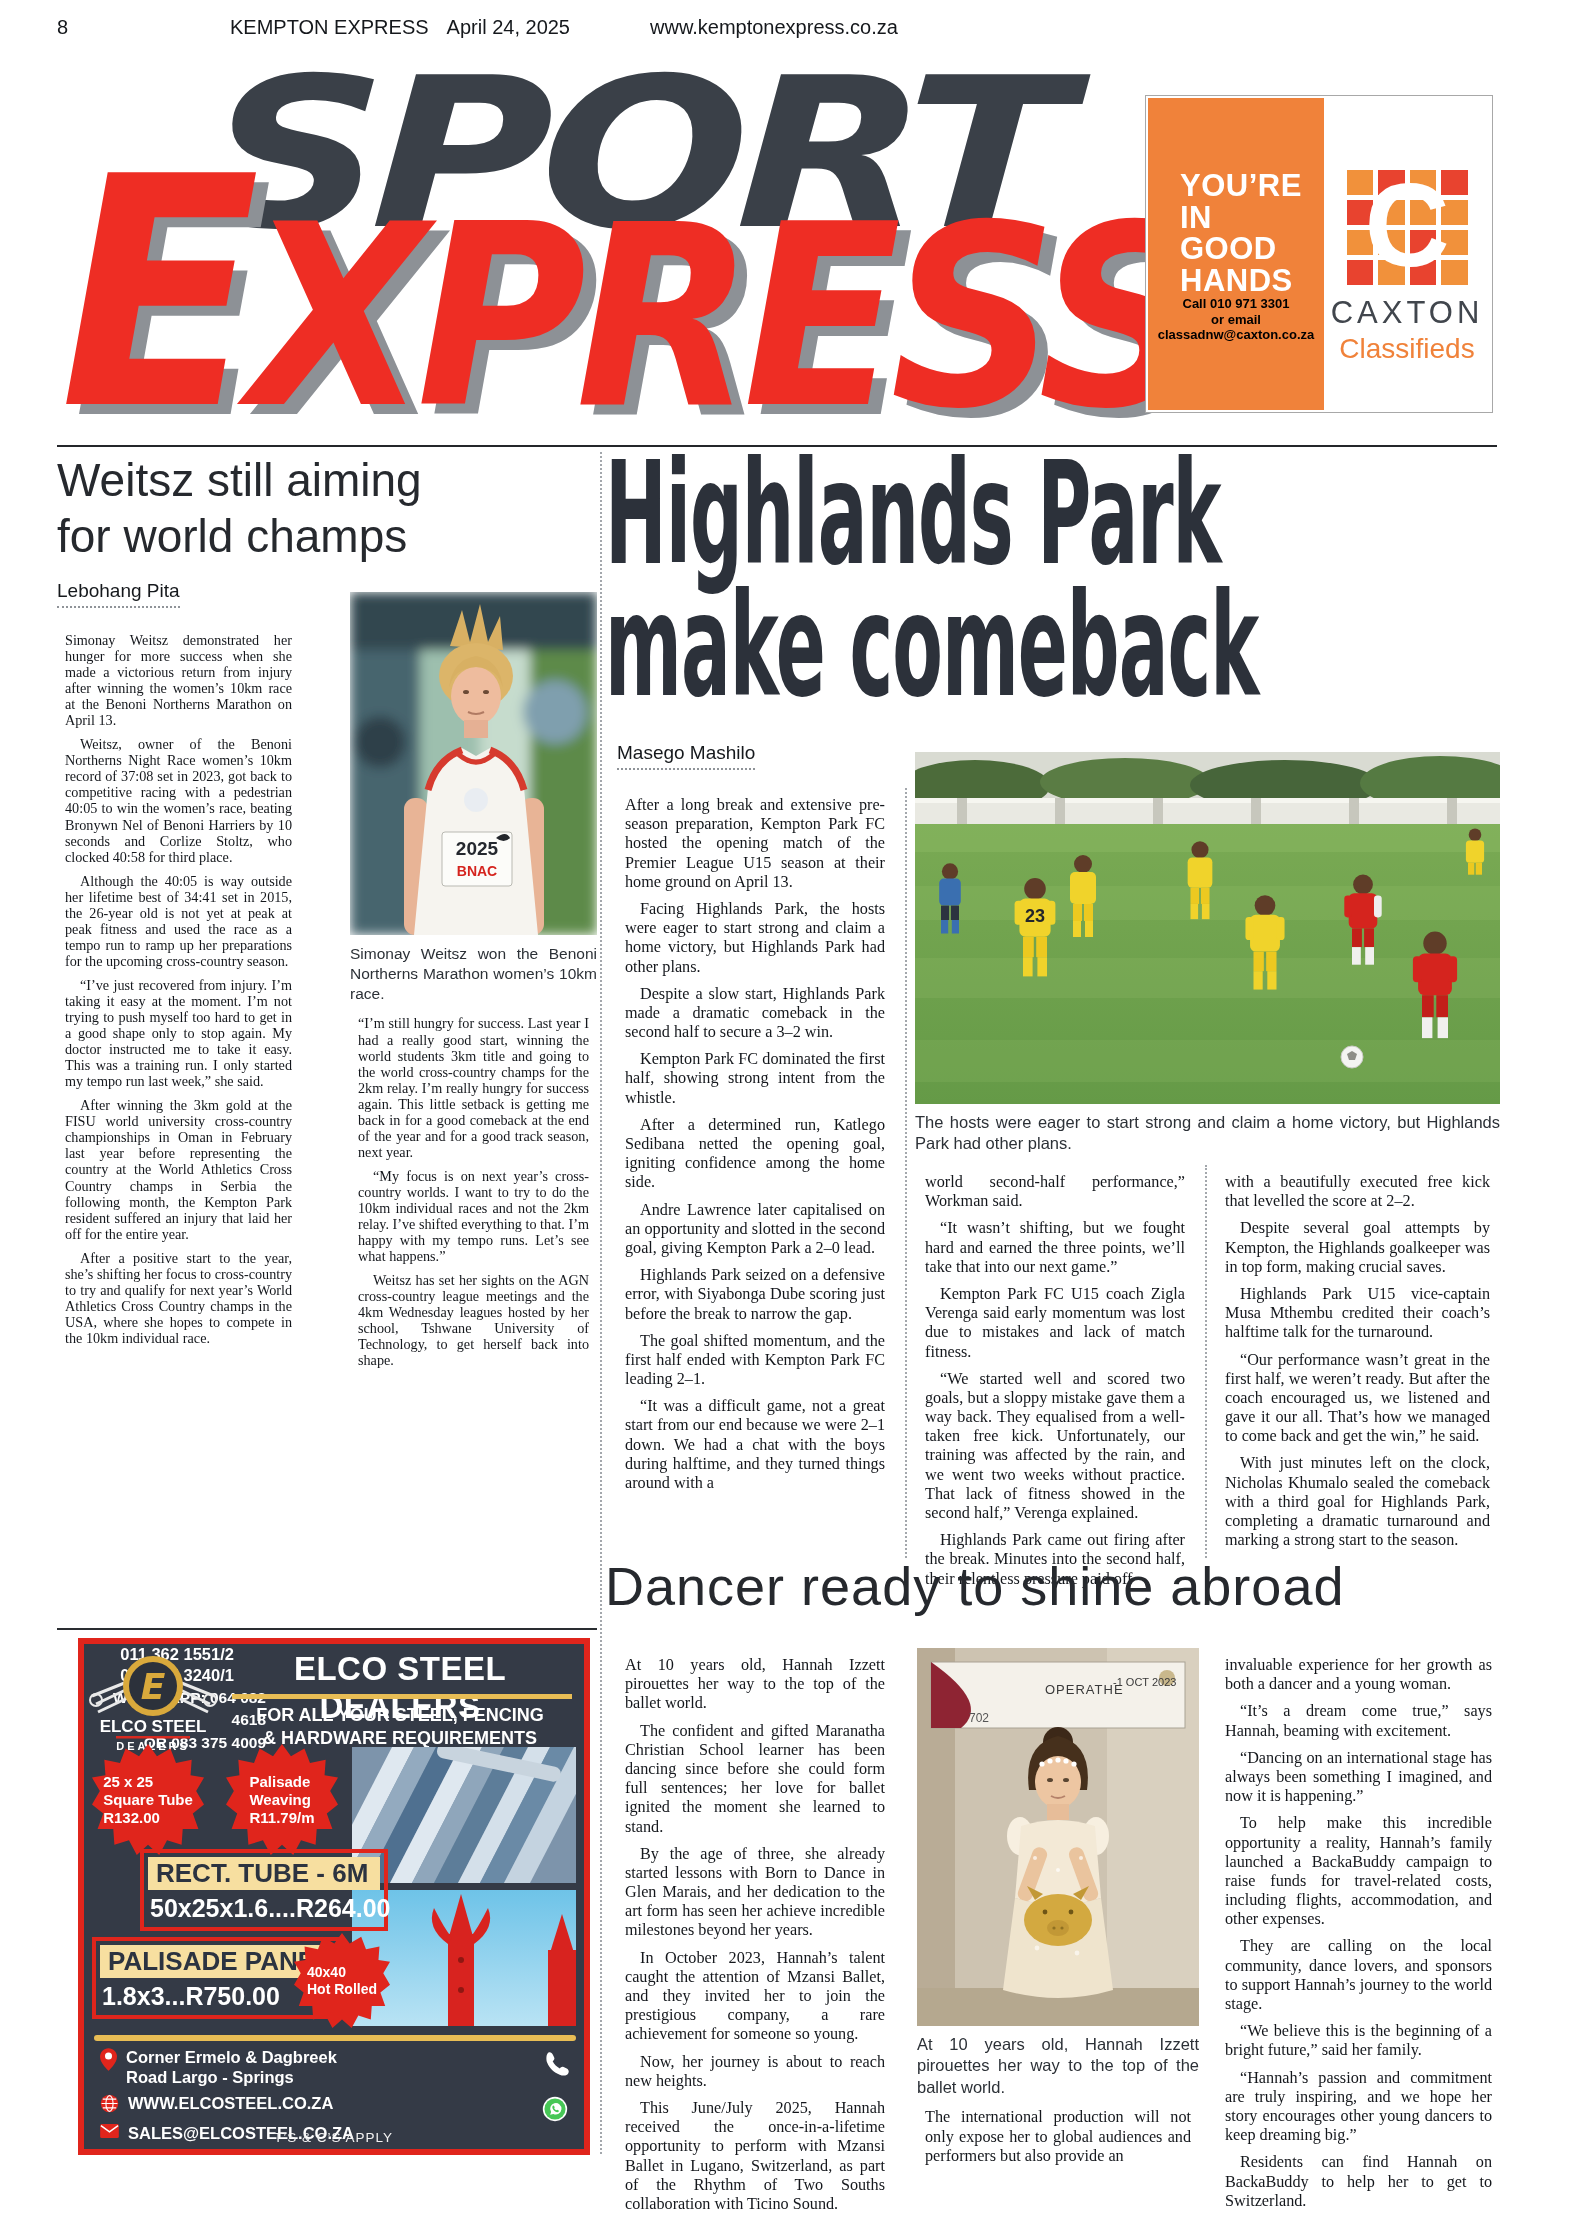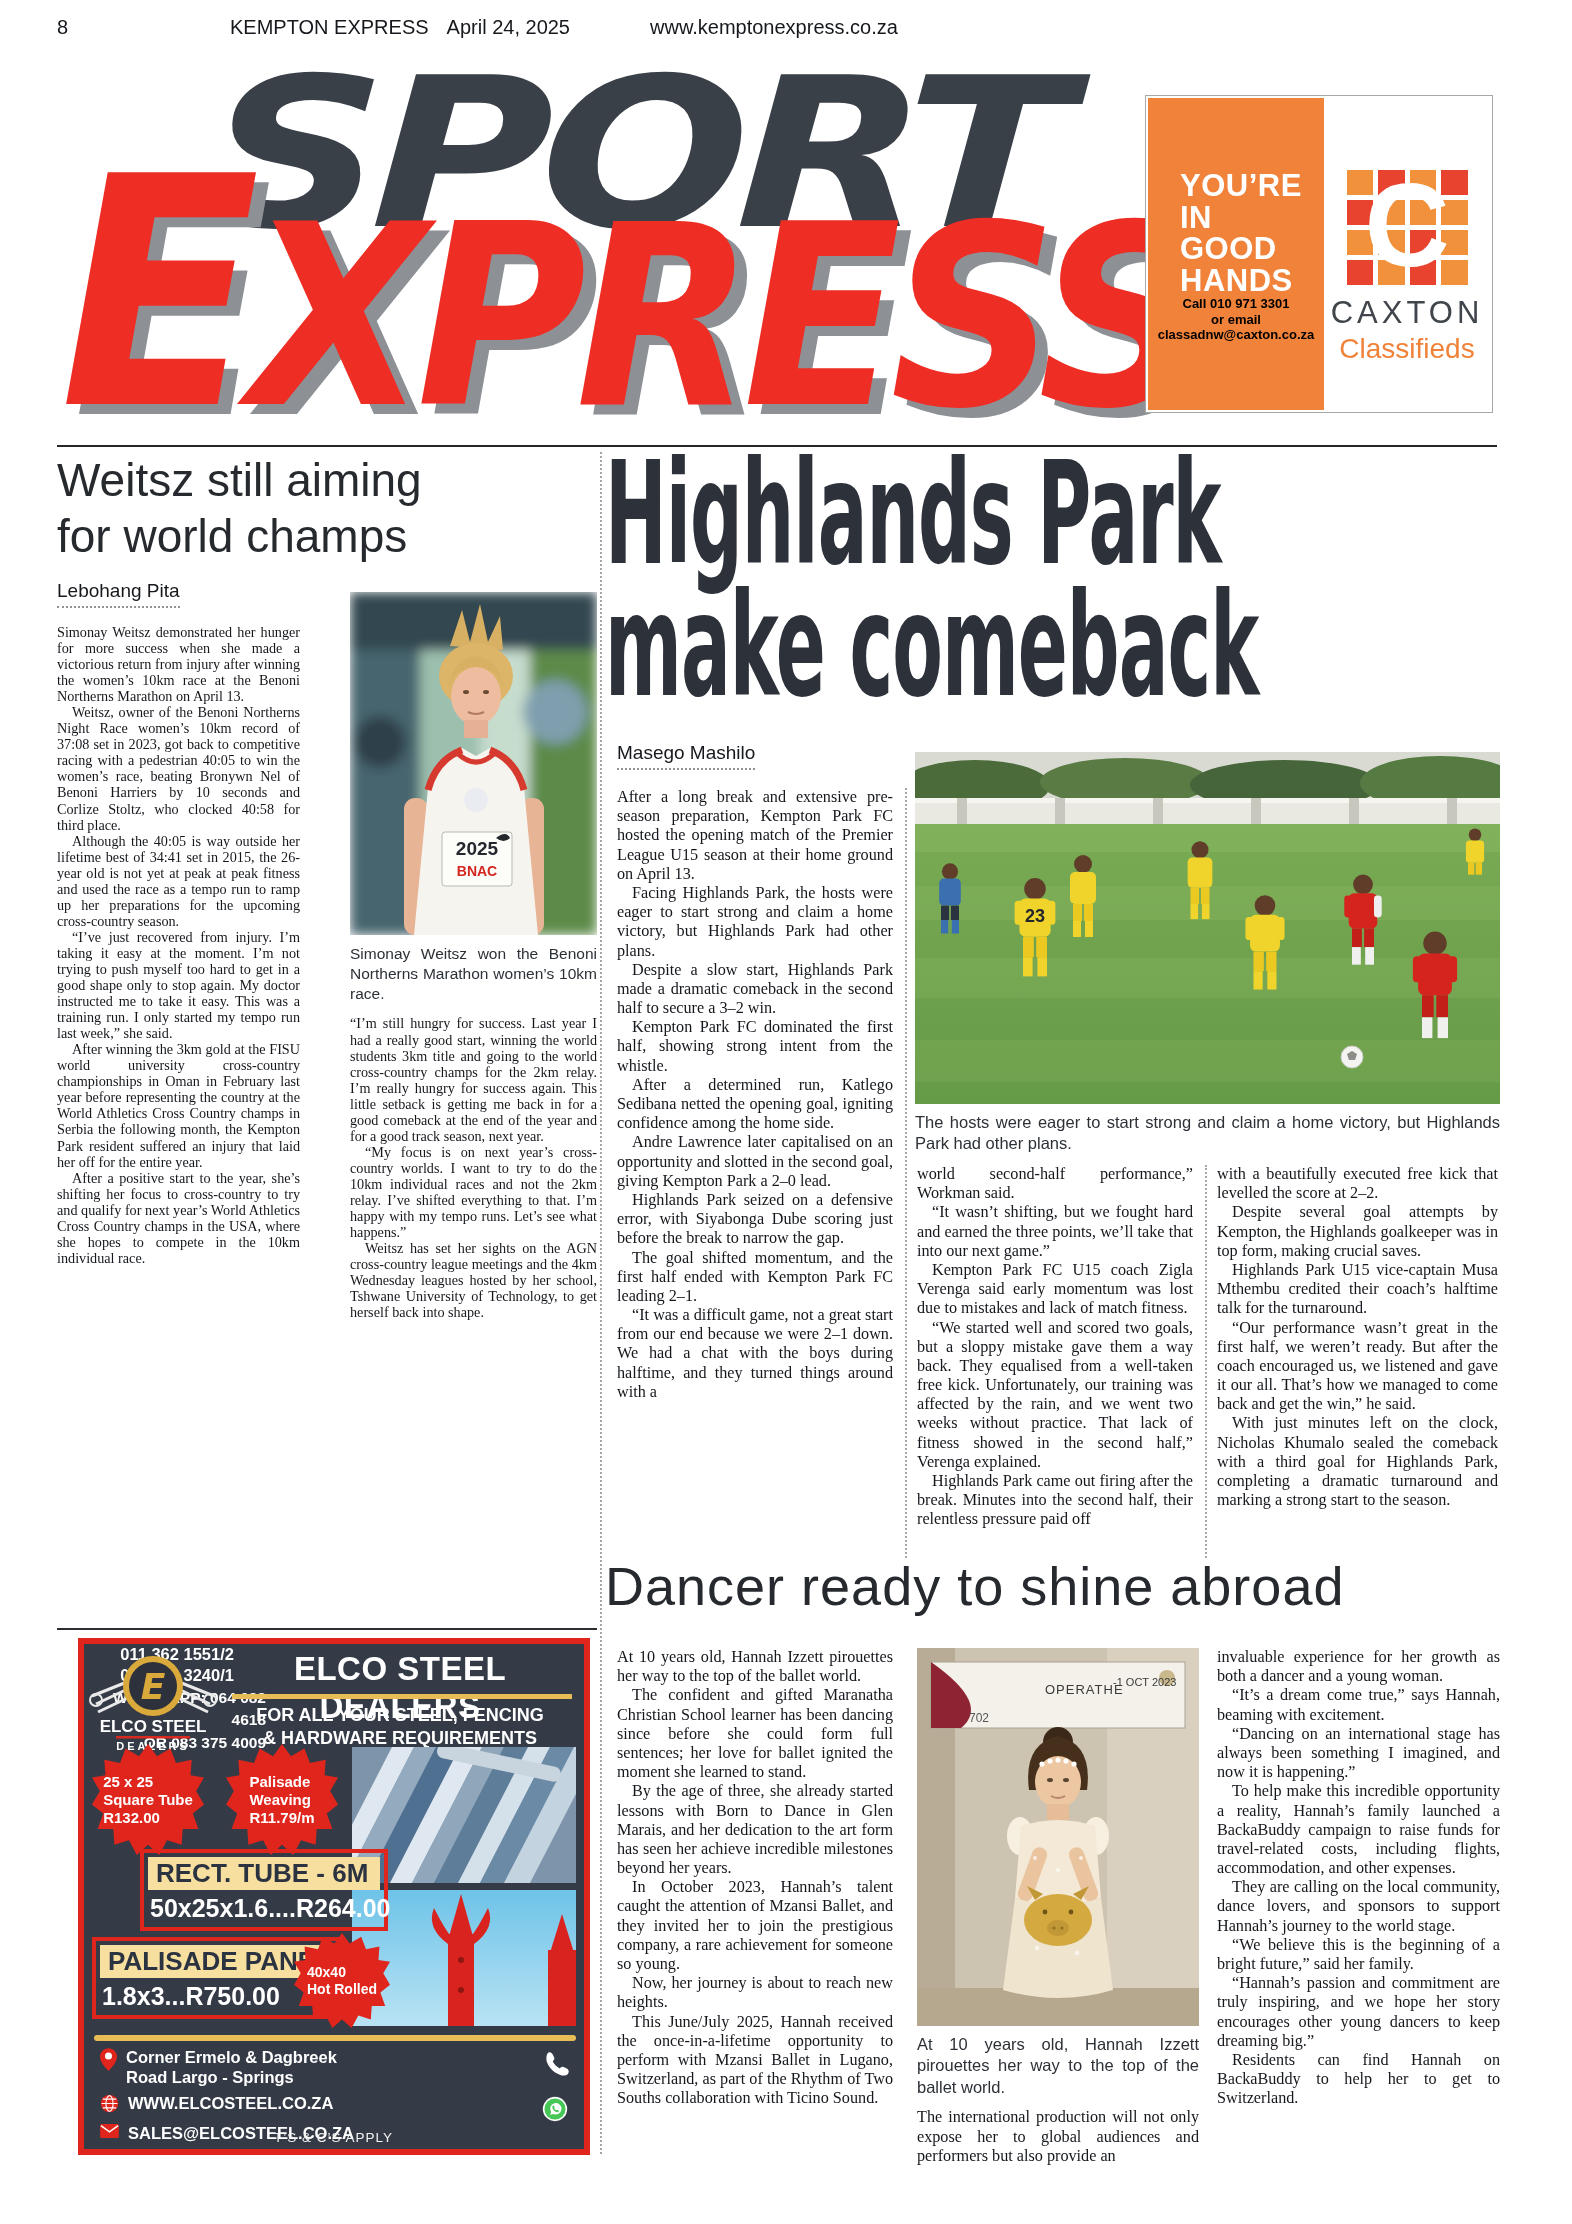--- a/index.html
+++ b/index.html
@@ -45,21 +45,21 @@
   .vdiv{position:absolute;border-left:2px dotted #a3a7ac;}
   .vdiv-main{left:600px;top:452px;height:1702px;}
   .vdiv-a2-1{left:905px;top:788px;height:770px;}
   .vdiv-a2-2{left:1205px;top:1165px;height:393px;}
   .pre-ad-rule{position:absolute;left:57px;top:1628px;width:540px;border-top:2px solid #2a2d31;}
 
   
   .hl{color:#26292e;font-family:"Liberation Sans",sans-serif;}
   .byline{display:inline-block;font-size:19px;color:#15181c;border-bottom:2px dotted #8f9398;padding-bottom:4px;}
   .serif{font-family:"Liberation Serif",serif;text-align:justify;color:#14171c;}
-  .paras p{margin:0;}
+  .paras p{margin:8px;}
   .paras p + p{text-indent:15px;}
   .caption{font-family:"Liberation Sans",sans-serif;color:#2c3137;text-align:justify;}
 
   
   .a1-h{position:absolute;left:57px;top:452px;font-size:46px;line-height:1.22;}
   .a1-byline{position:absolute;left:57px;top:580px;}
   .a1-colA{position:absolute;left:57px;top:624px;width:243px;font-size:14.2px;line-height:1.13;}
   .a1-colB{position:absolute;left:350px;top:592px;width:247px;}
   .a1-colB .photo{width:247px;height:343px;display:block;}
   .a1-colB .caption{margin-top:9px;font-size:15.5px;line-height:1.28;}

